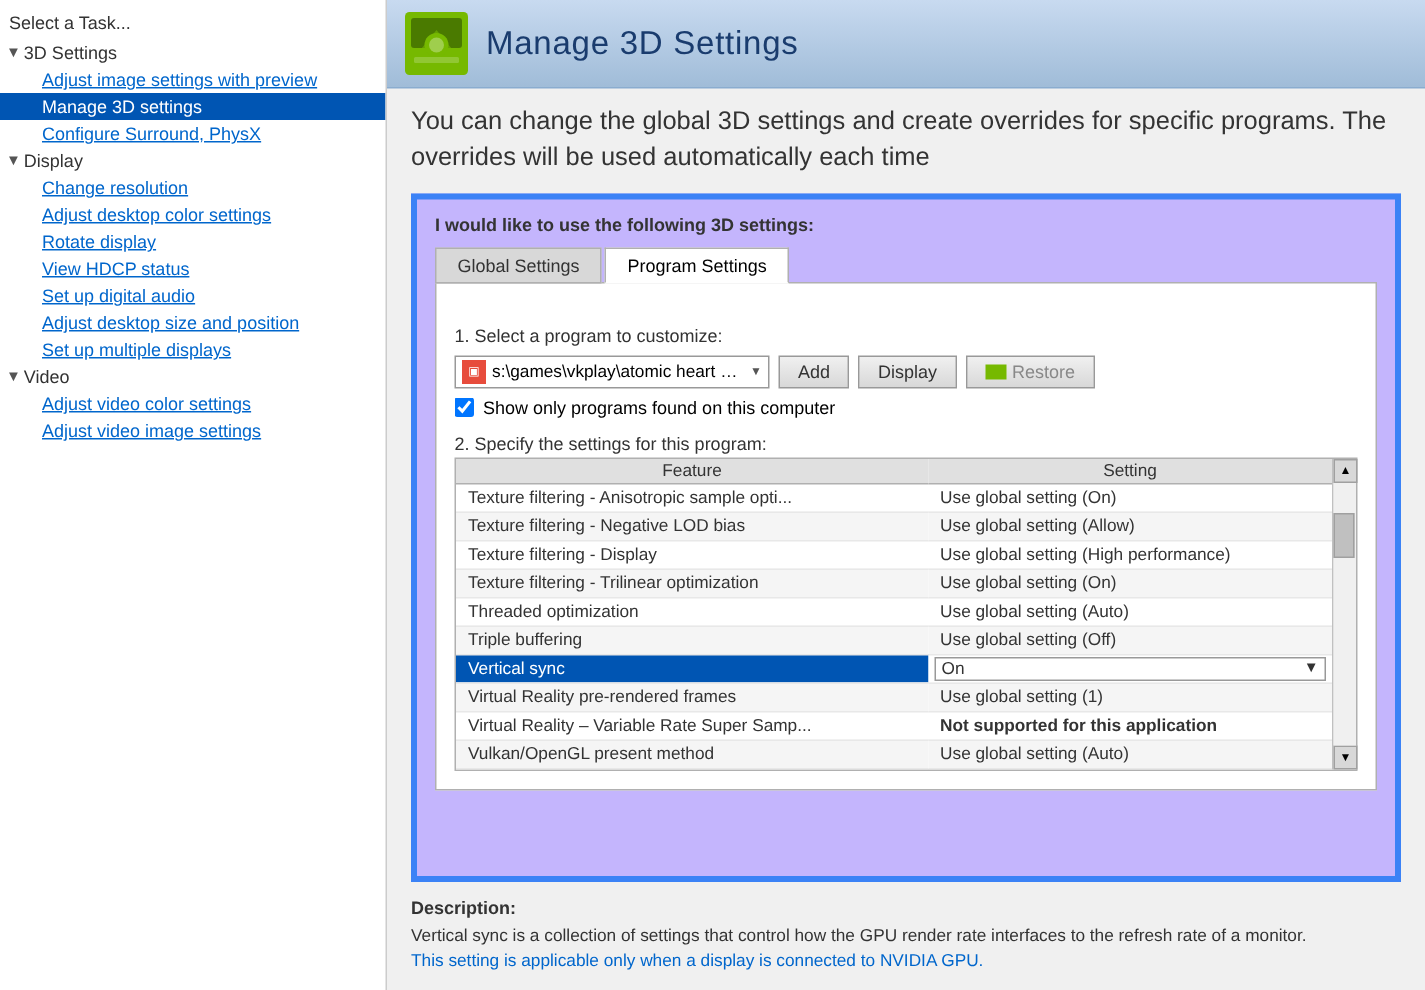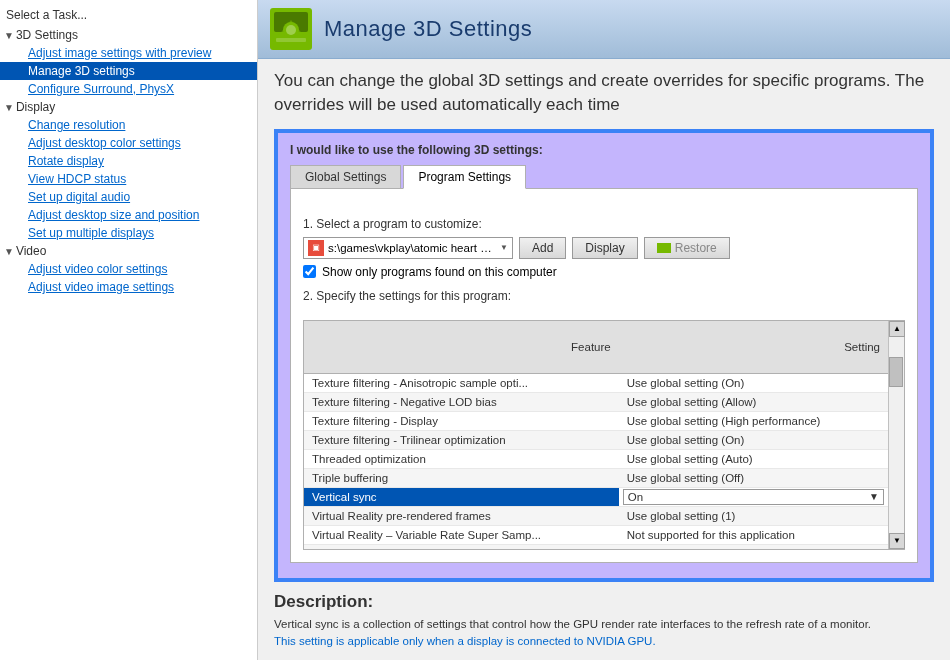--- a/index.html
+++ b/index.html
@@ -218,31 +218,31 @@
 
     #show-only-row {
       display: flex;
       align-items: center;
       gap: 6px;
       margin-bottom: 10px;
     }
     #specify-label {
       font-size: 12px;
       color: #333;
-      margin-bottom: 17px;
+      margin-bottom: 2px;
     }
     #settings-table {
       width: 100%;
       border-collapse: collapse;
       font-size: 11.5px;
     }
     #settings-table thead th {
       background: #e0e0e0;
-      text-align: right;
-      padding: 20px 8px;
+      text-align: center;
+      padding: 2px 8px;
       border-bottom: 1px solid #b0b0b0;
       font-weight: normal;
       color: #333;
     }
     #settings-table tbody tr td {
       padding: 3px 8px;
       border-bottom: 1px solid #e8e8e8;
       color: #333;
     }
     #settings-table tbody tr:nth-child(odd) td { background: #fff; }
@@ -260,28 +260,28 @@
       display: flex;
       align-items: center;
       justify-content: space-between;
       width: 100%;
       background: #fff;
       border: 1px solid #999;
       padding: 1px 4px;
     }
     .value-dropdown .dropdown-arrow { font-size: 10px; }
     .link-text { color: #0066cc; }
-    .not-supported { color: #0066cc; }
+    .not-supported { color: #0066cc; font-weight: bold; }
 
     
     #description-section {
       margin-top: 10px;
     }
     #description-label {
-      font-size: 17px;
+      font-size: 12px;
       font-weight: bold;
       color: #333;
       margin-bottom: 4px;
     }
     #description-text {
       font-size: 11.5px;
       color: #333;
       line-height: 1.5;
     }
     #description-text .highlight {

